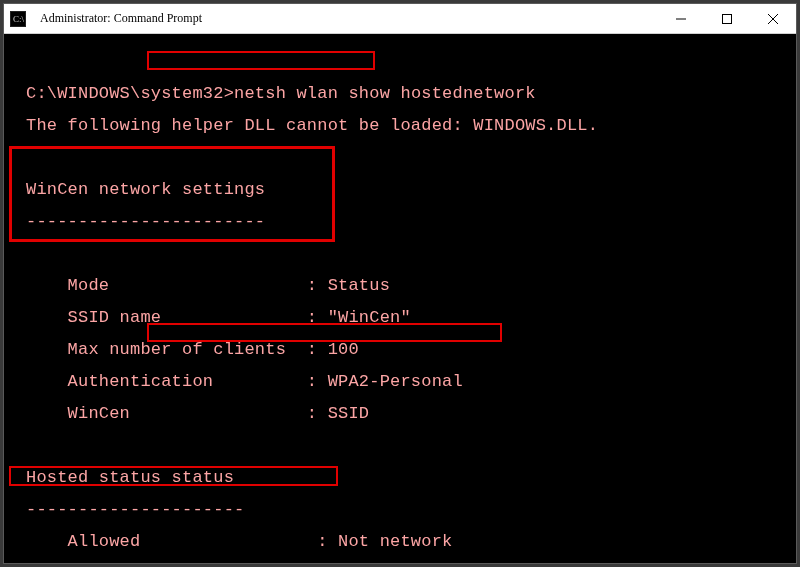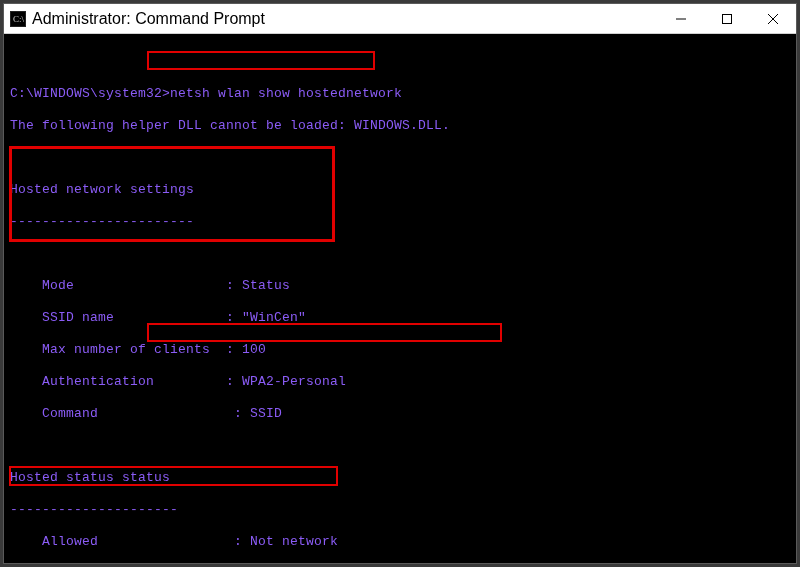--- a/index.html
+++ b/index.html
@@ -29,47 +29,48 @@
     padding-left: 6px;
     border-bottom: 1px solid #d0d0d0;
   }
   .titlebar .icon {
     width: 16px;
     height: 16px;
     margin-right: 6px;
     color: #555;
   }
   .titlebar .title {
-    font-family: Liberation Sans, sans-serif;
-    font-size: 16px;
+    font-family: Liberation Serif, serif;
+    font-size: 12px;
     color: #000;
     flex: 1;
+    margin-left: 8px;
   }
   .titlebar .controls {
     display: flex;
     height: 100%;
   }
   .titlebar .ctrl {
     width: 46px;
     height: 100%;
     display: flex;
     align-items: center;
     justify-content: center;
     font-family: "Segoe UI Symbol", sans-serif;
     font-size: 10px;
     color: #000;
   }
   .titlebar .ctrl svg { width: 10px; height: 10px; }
   .console {
     flex: 1;
     background: #000000;
-    color: #8b5cf6;
-    font-size: 13px;
+    color: #fca5a5;
+    font-size: 17px;
     line-height: 16px;
-    padding: 4px 6px 4px 6px;
+    padding: 4px 6px 4px 22px;
     position: relative;
     white-space: pre;
     overflow: hidden;
     letter-spacing: 0.2px;
   }
   .hlbox {
     position: absolute;
     border: 2px solid #e10000;
     pointer-events: none;
   }
@@ -111,28 +112,28 @@
           </svg>
       </div>
     </div>
   </div>
 
   <div class="console">
 <div class="console-line"></div>
 <div class="console-line"><span>C:\WINDOWS\system32&gt;</span><span>netsh wlan show hostednetwork</span></div>
 <div class="console-line">The following helper DLL cannot be loaded: WINDOWS.DLL.</div>
 <div class="console-line"></div>
-<div class="console-line">Hosted network settings</div>
+<div class="console-line">WinCen network settings</div>
 <div class="console-line">-----------------------</div>
 <div class="console-line"></div>
 <div class="console-line"><span>    Mode                   : </span><span>Status</span></div>
 <div class="console-line"><span>    SSID name              : </span><span>"WinCen"</span></div>
 <div class="console-line"><span>    Max number of clients  : </span><span>100</span></div>
 <div class="console-line"><span>    Authentication         : </span><span>WPA2-Personal</span></div>
-<div class="console-line"><span>    Command                 : </span><span>SSID</span></div>
+<div class="console-line"><span>    WinCen                 : </span><span>SSID</span></div>
 <div class="console-line"></div>
 <div class="console-line">Hosted status status</div>
 <div class="console-line">---------------------</div>
 <div class="console-line"><span>    Allowed                 : </span><span>Not network</span></div>
 
 
 
 
 
 

